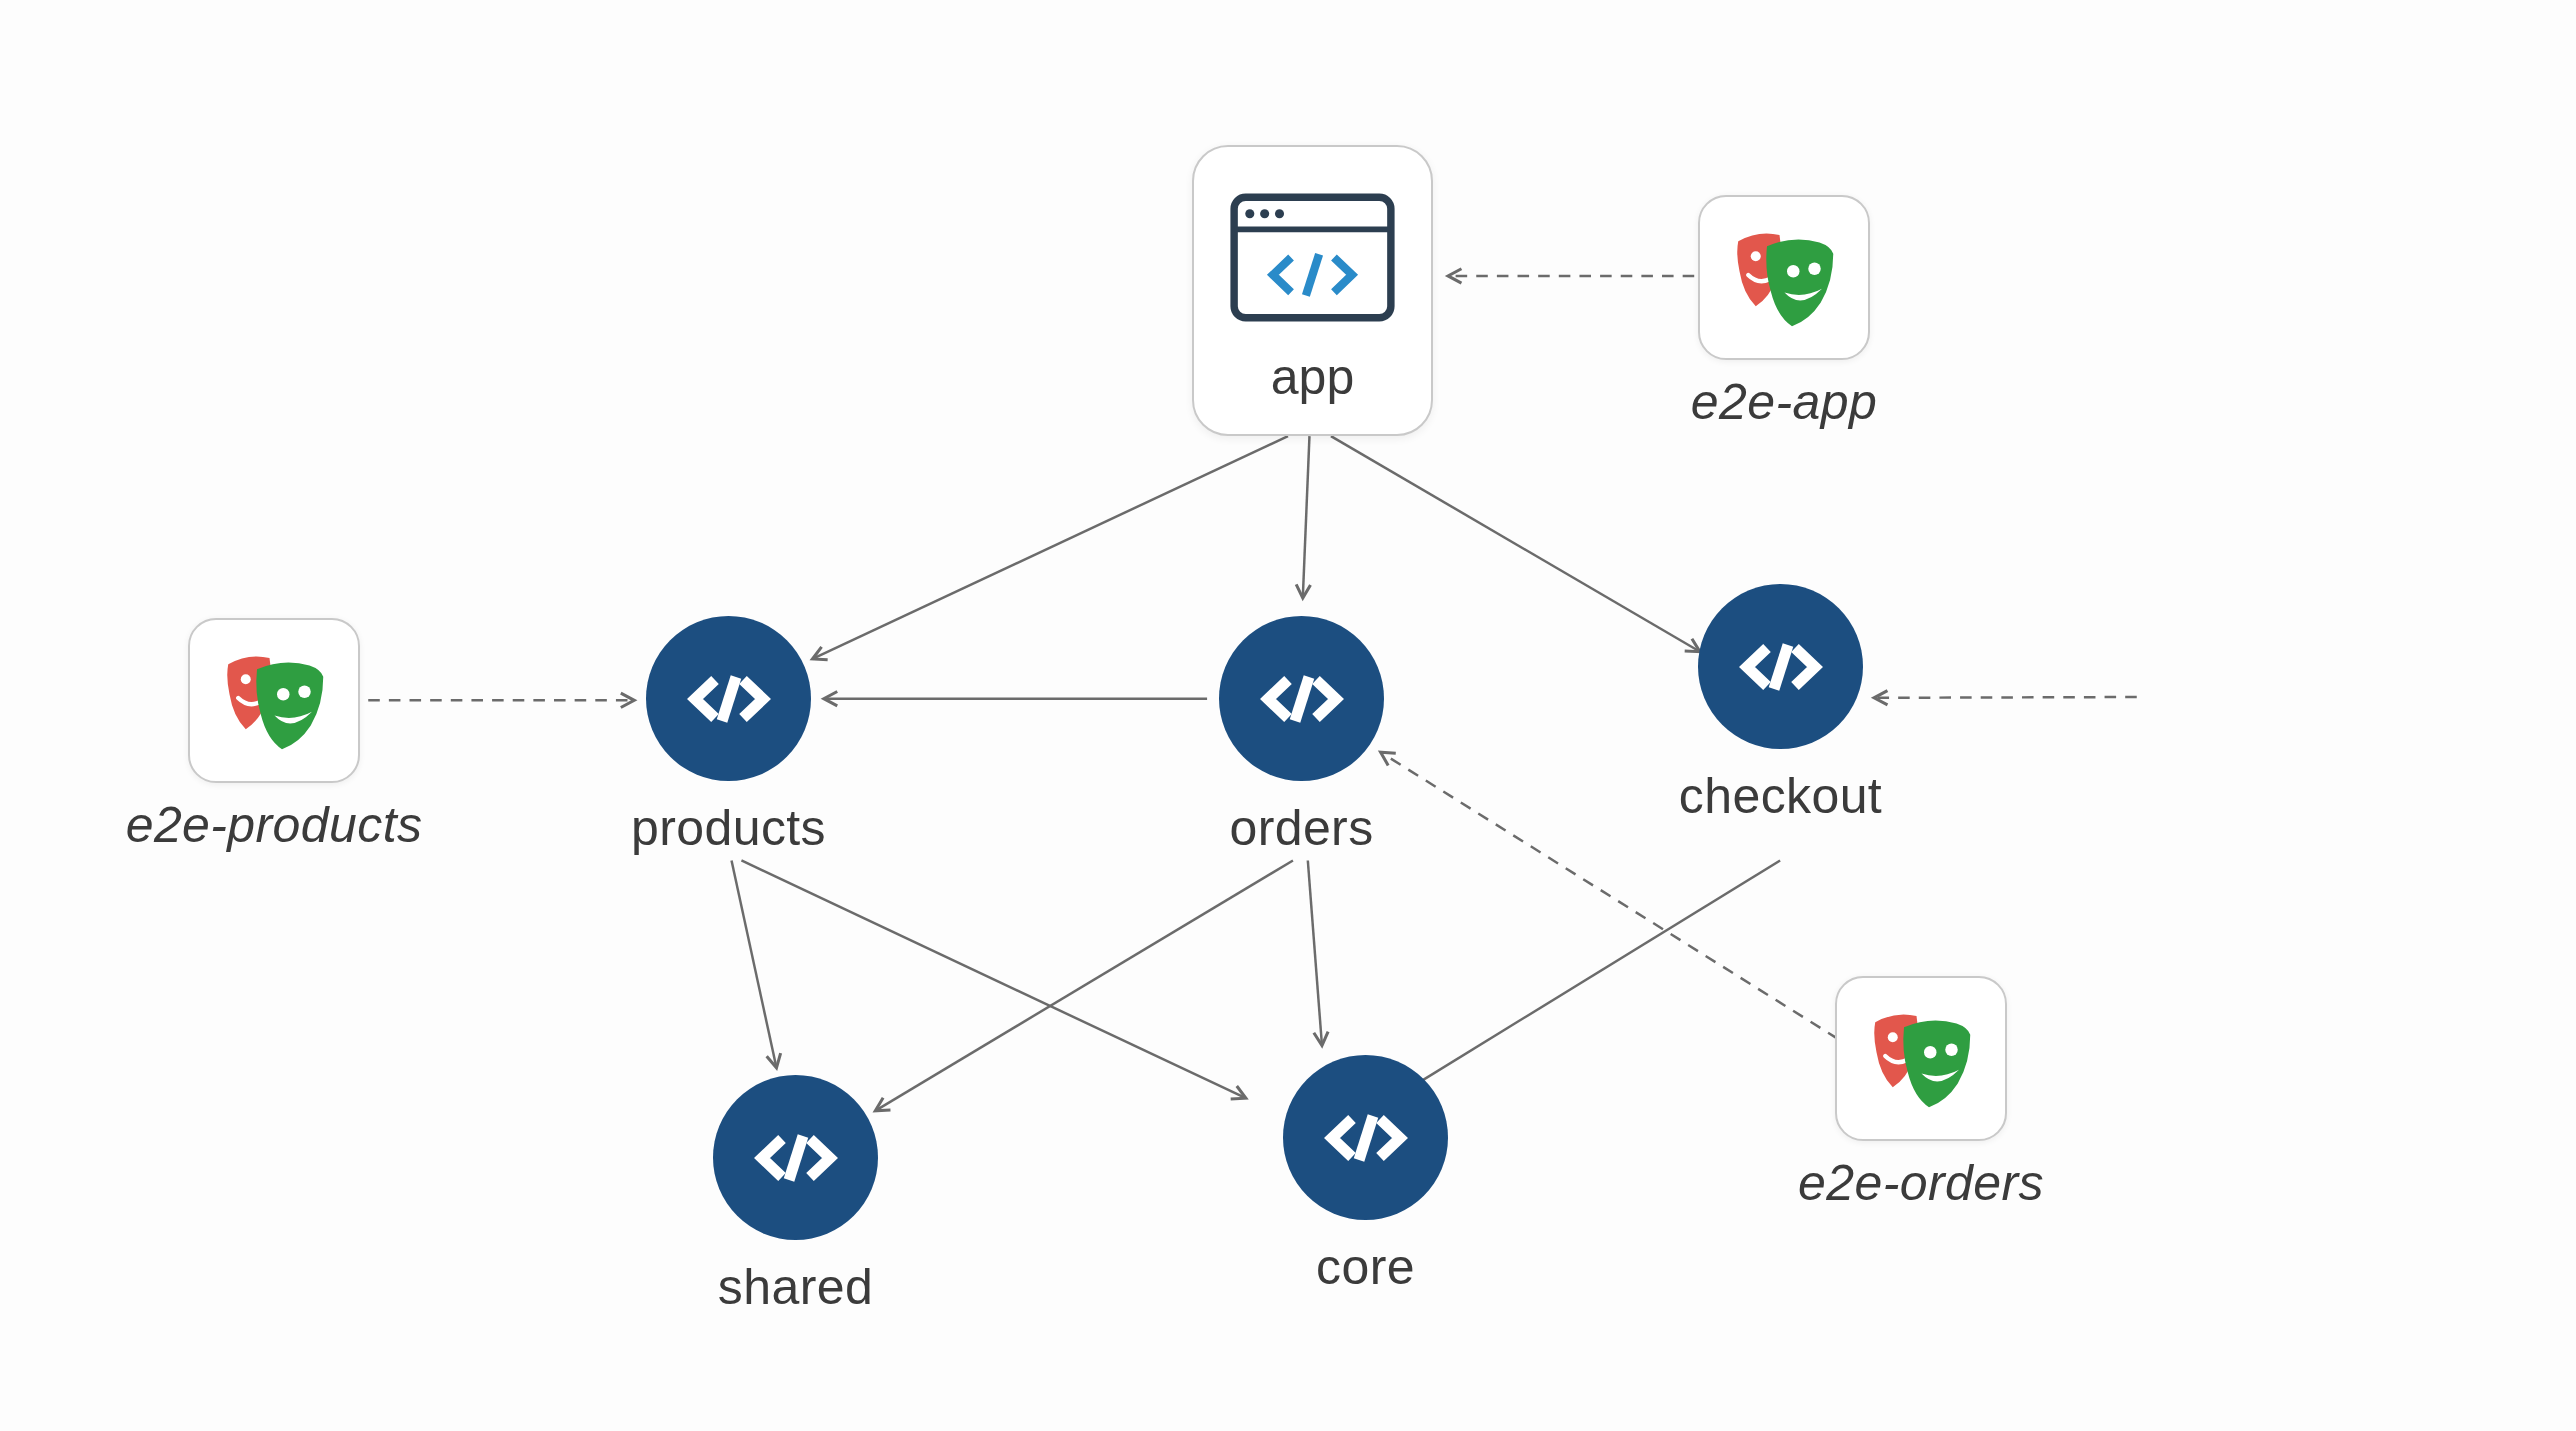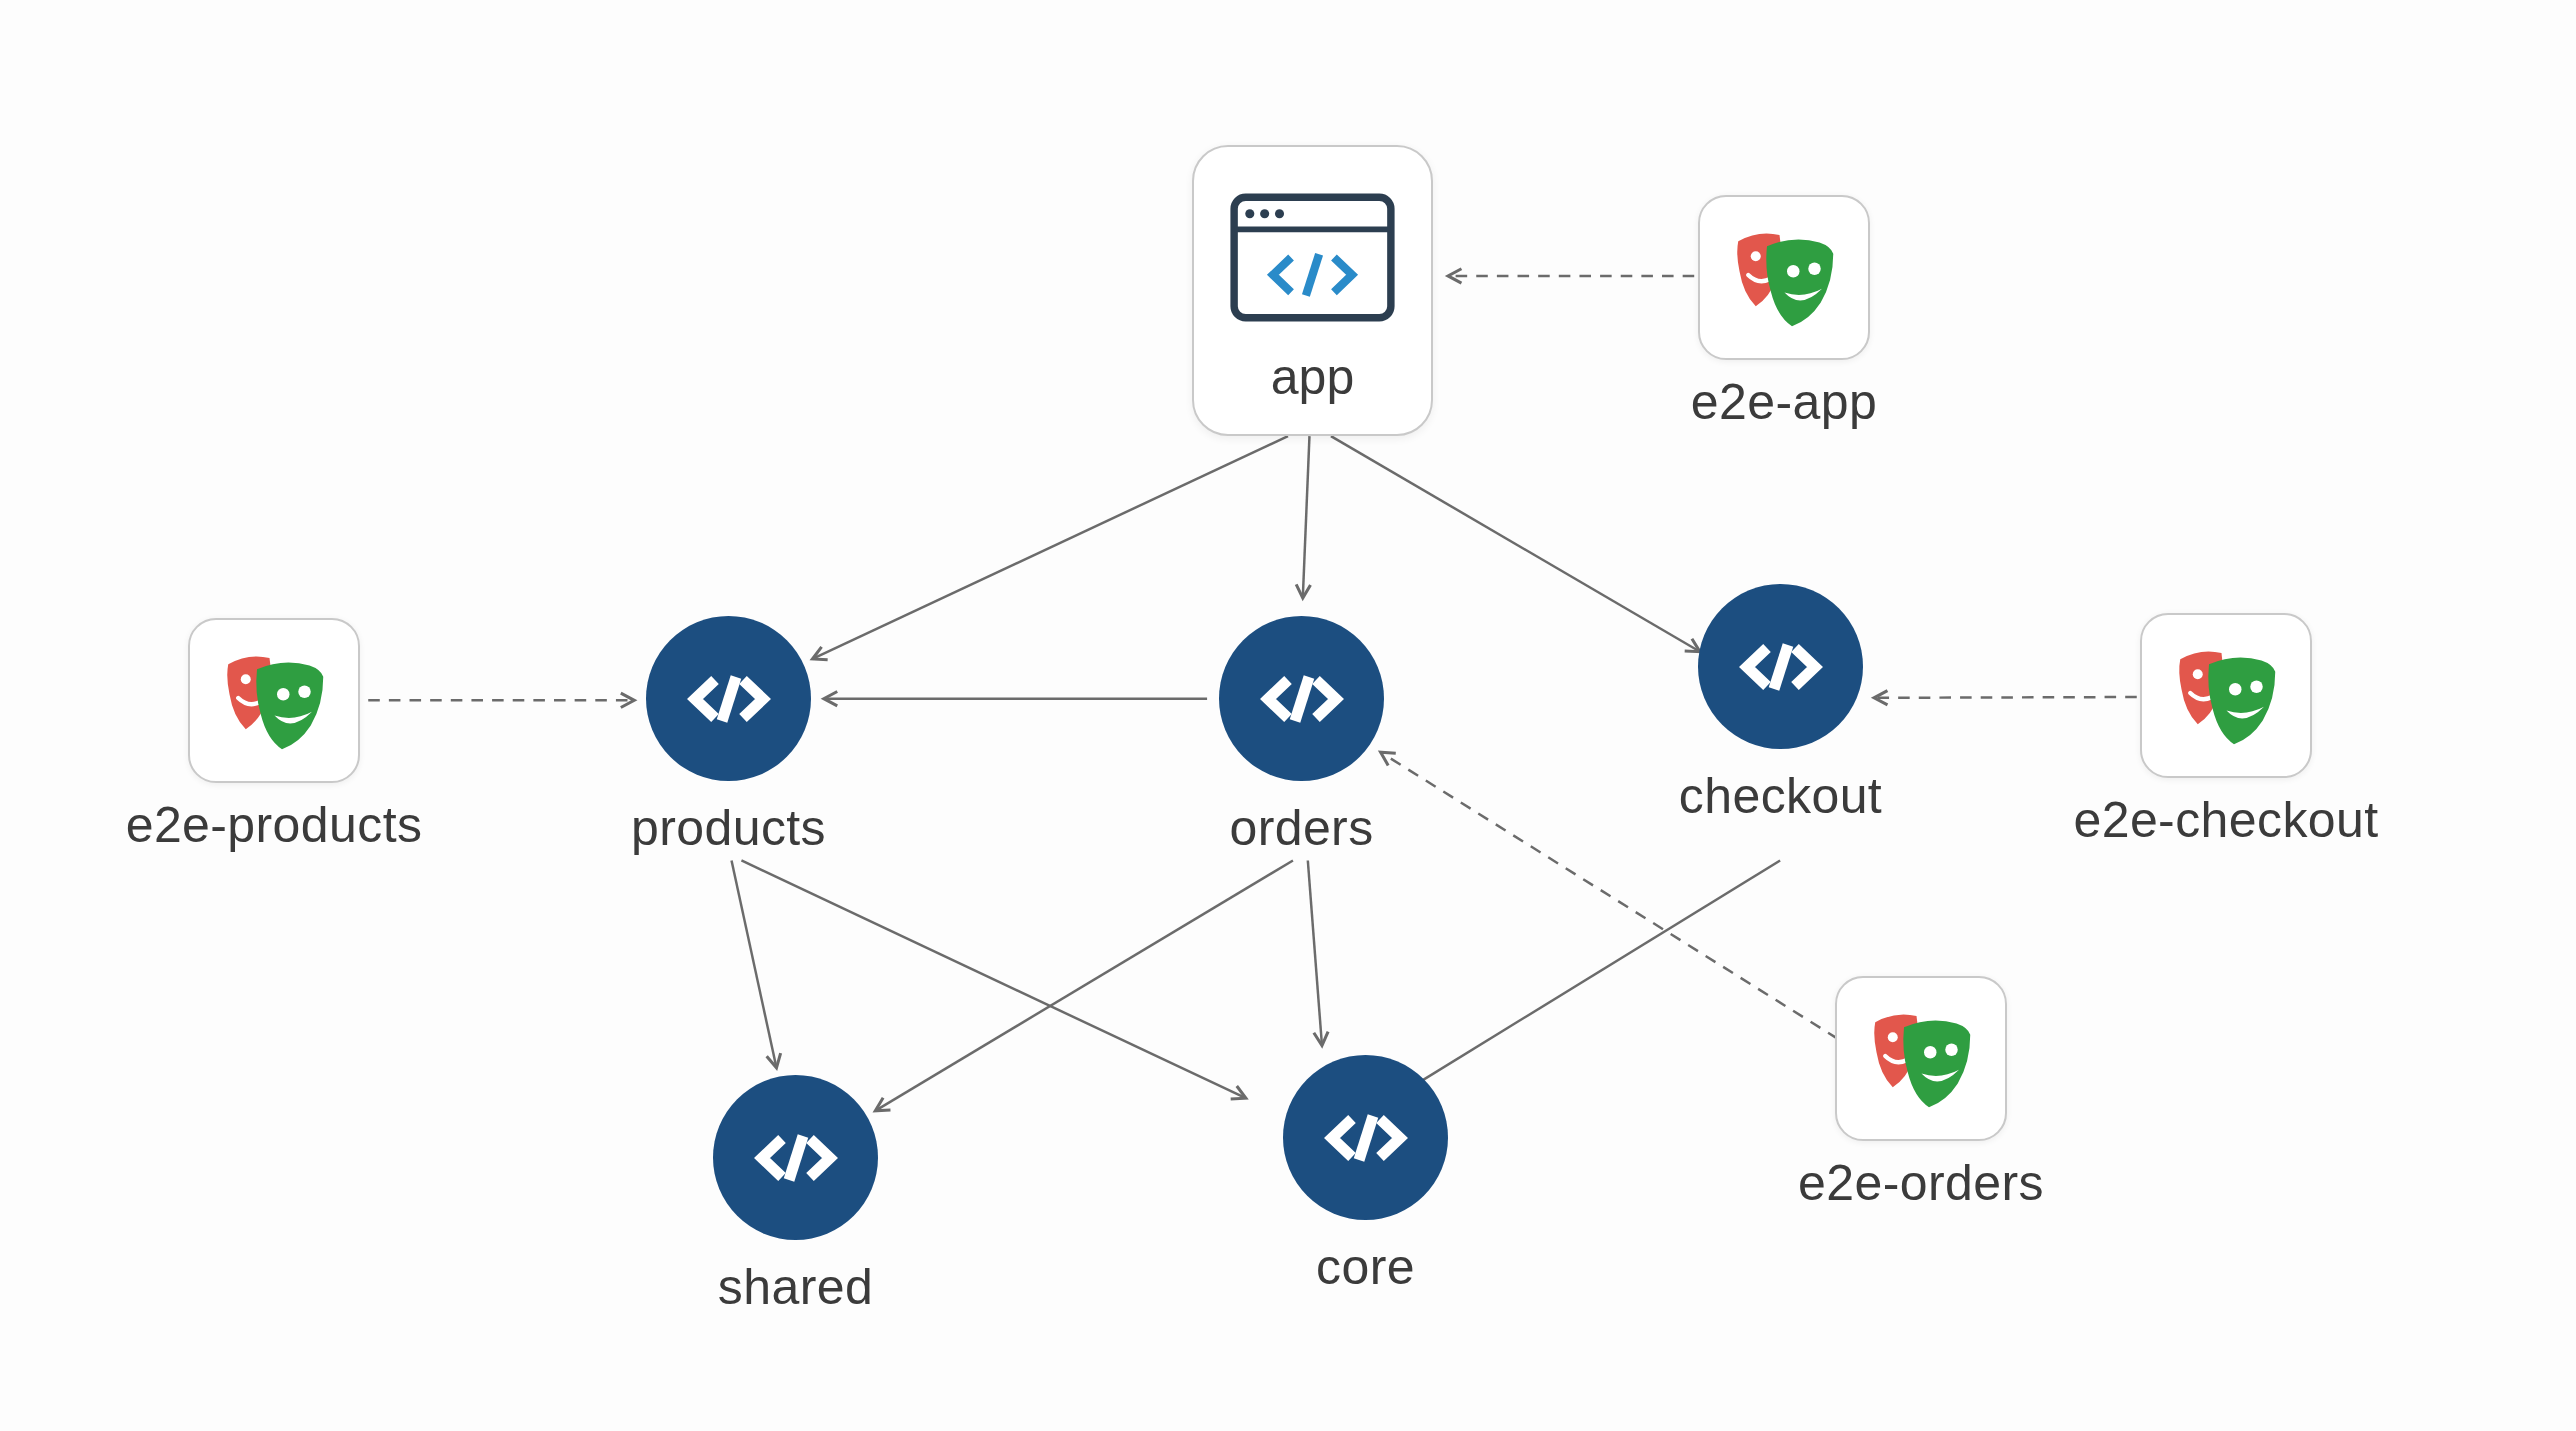--- a/index.html
+++ b/index.html
@@ -94,21 +94,21 @@
     width: 172px;
     height: 165px;
     background: var(--card_bg, #ffffff);
     border: 2.5px solid var(--card_border, #c9c9c9);
     border-radius: 28px;
     display: flex;
     align-items: center;
     justify-content: center;
     box-shadow: 0 1.7px 6.6px rgba(0,0,0,0.06);
   }
-  .e2e-node .node-label { top: 178px; }
+  .e2e-node .node-label { top: 178px; font-style: italic; }
   .mask-coral { fill: var(--mask_coral, #e2574c); }
   .mask-green { fill: var(--mask_green, #2f9e41); }
   .mask-eye   { fill: #ffffff; }
   .mask-smile { fill: #ffffff; }
   .mask-smile-small {
     stroke: #ffffff;
     stroke-width: 3.5;
     fill: none;
     stroke-linecap: round;
   }
@@ -235,34 +235,20 @@
         <path class="mask-smile-small" d="M21 48 Q29 56 39 51"></path>
         <path class="mask-green" d="M36 25 Q57 16 78 22 Q87 25 89 31 Q89 53 79 70 Q70 84 56 89 Q44 81 39 61 Q34 44 36 25 Z"></path>
         <circle class="mask-eye" cx="57" cy="45" r="5"></circle>
         <circle class="mask-eye" cx="74" cy="43" r="5"></circle>
         <path class="mask-smile" d="M50 62 Q63 76 80 59 Q65 67 50 62 Z"></path>
       </svg>
     </div>
     <div class="node-label">e2e-products</div>
   </div>
 
-  <div class="node e2e-node" style="left:2140px; top:613px;">
-    <div class="e2e-card">
-      <svg class="masks-icon" width="125" height="125" viewBox="0 0 100 100" aria-hidden="true">
-        <path class="mask-coral" d="M13 21 Q29 12 46 16 Q49 34 43 52 Q38 66 27 73 Q17 63 14 45 Q11 31 13 21 Z"></path>
-        <circle class="mask-eye" cx="27" cy="33" r="4"></circle>
-        <path class="mask-smile-small" d="M21 48 Q29 56 39 51"></path>
-        <path class="mask-green" d="M36 25 Q57 16 78 22 Q87 25 89 31 Q89 53 79 70 Q70 84 56 89 Q44 81 39 61 Q34 44 36 25 Z"></path>
-        <circle class="mask-eye" cx="57" cy="45" r="5"></circle>
-        <circle class="mask-eye" cx="74" cy="43" r="5"></circle>
-        <path class="mask-smile" d="M50 62 Q63 76 80 59 Q65 67 50 62 Z"></path>
-      </svg>
-    </div>
-    <div class="node-label">e2e-checkout</div>
-  </div>
 
   <div class="node e2e-node" style="left:1835px; top:976px;">
     <div class="e2e-card">
       <svg class="masks-icon" width="125" height="125" viewBox="0 0 100 100" aria-hidden="true">
         <path class="mask-coral" d="M13 21 Q29 12 46 16 Q49 34 43 52 Q38 66 27 73 Q17 63 14 45 Q11 31 13 21 Z"></path>
         <circle class="mask-eye" cx="27" cy="33" r="4"></circle>
         <path class="mask-smile-small" d="M21 48 Q29 56 39 51"></path>
         <path class="mask-green" d="M36 25 Q57 16 78 22 Q87 25 89 31 Q89 53 79 70 Q70 84 56 89 Q44 81 39 61 Q34 44 36 25 Z"></path>
         <circle class="mask-eye" cx="57" cy="45" r="5"></circle>
         <circle class="mask-eye" cx="74" cy="43" r="5"></circle>

